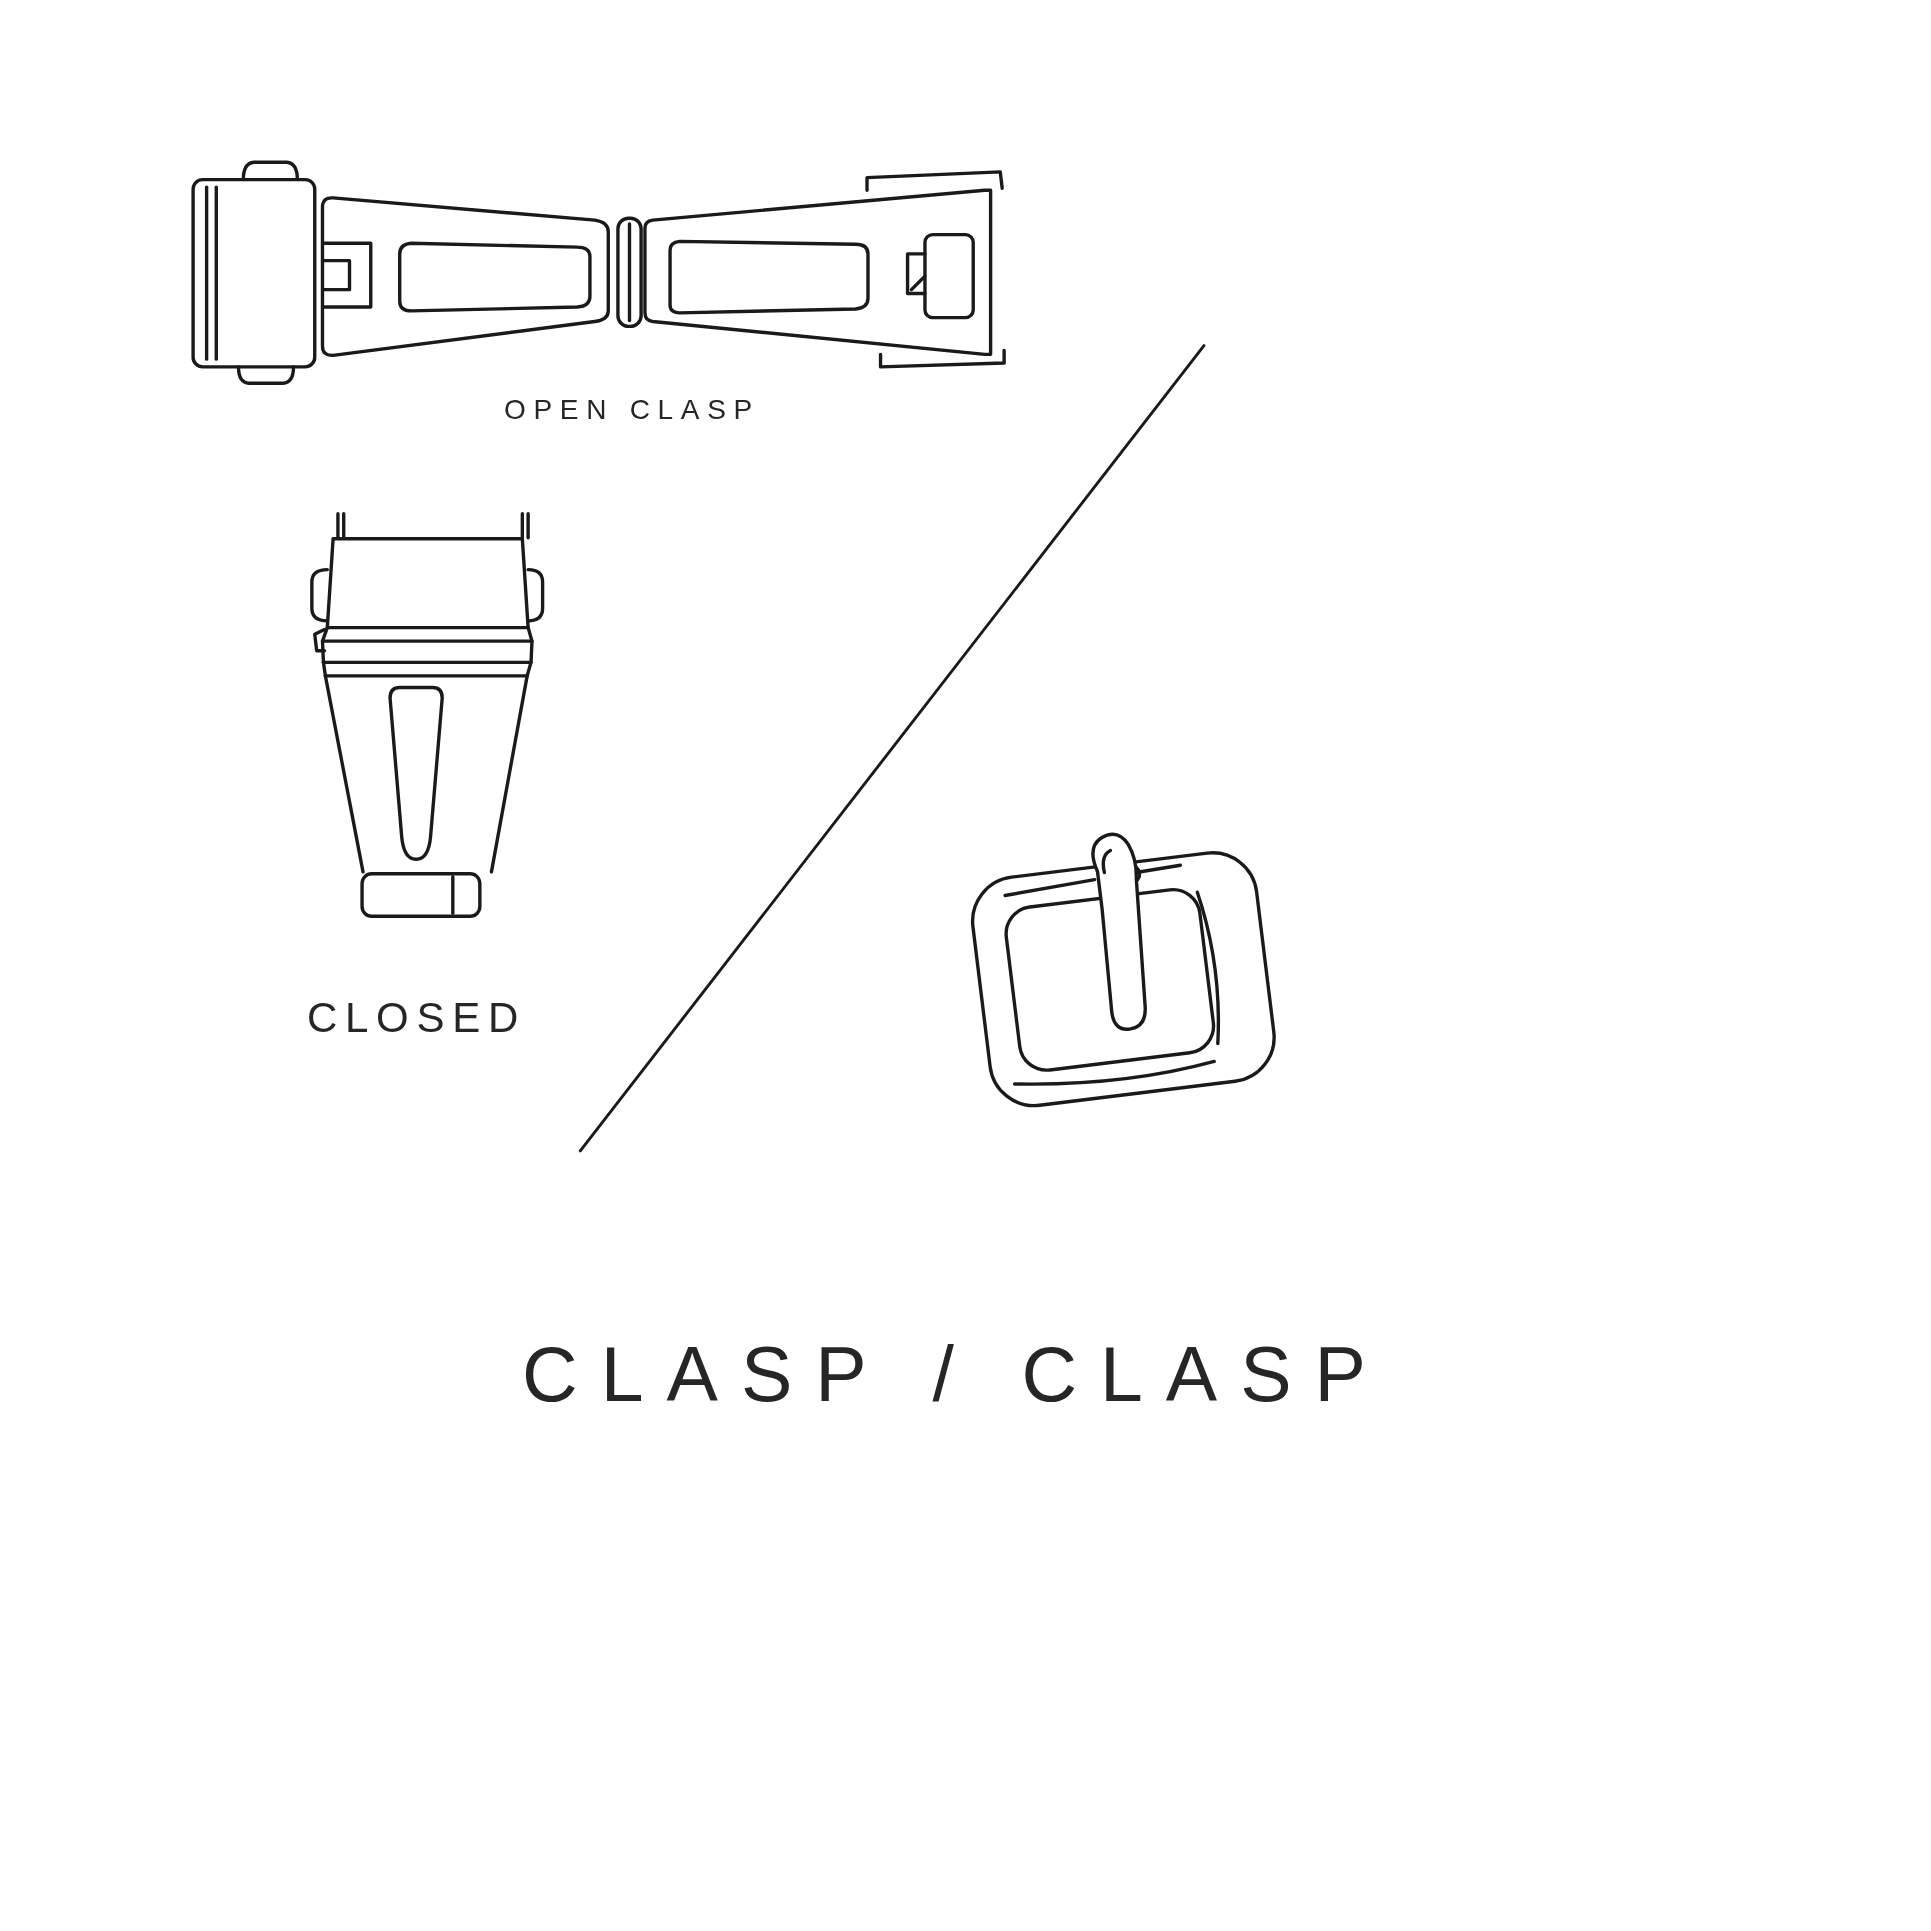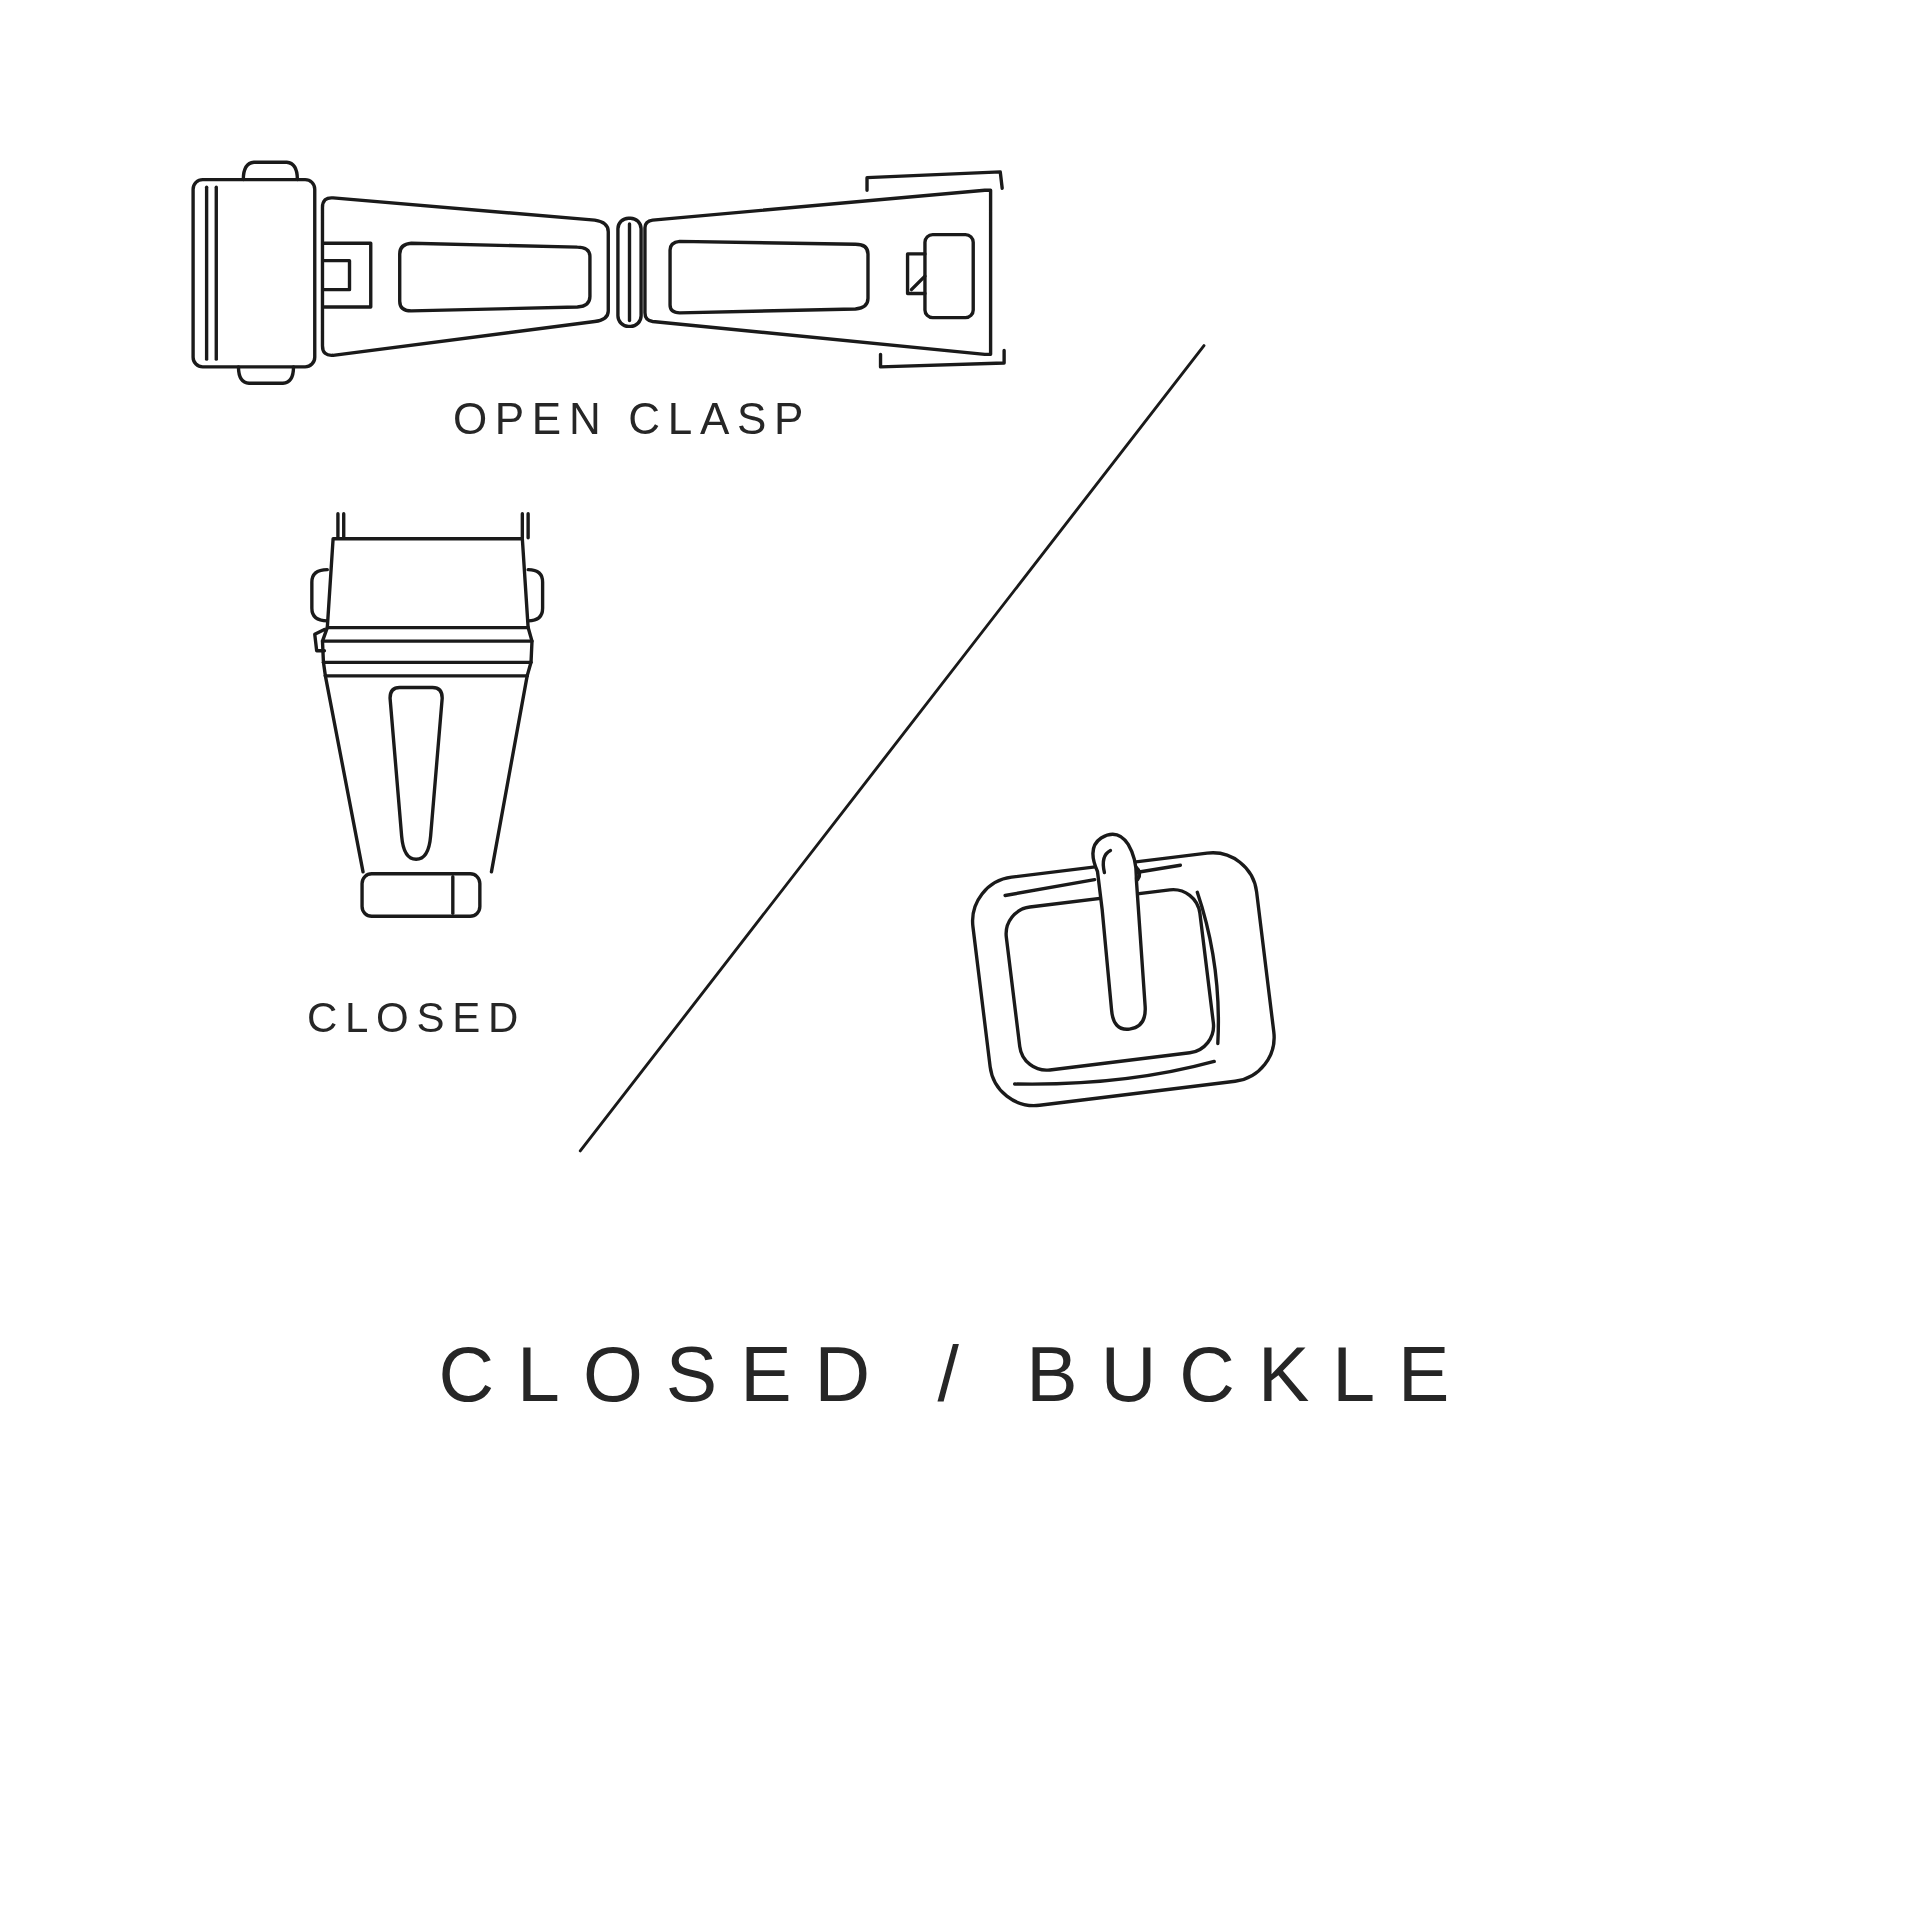--- a/index.html
+++ b/index.html
@@ -26,21 +26,21 @@
     position: absolute;
     color: #262626;
     font-weight: 500;
     text-align: center;
     white-space: nowrap;
   }
   .caption-open-clasp {
     left: 294px;
     top: 394px;
     width: 676px;
-    font-size: 44px;
+    font-size: 28px;
     letter-spacing: 7.7px;
   }
   .caption-closed {
     left: 127px;
     top: 994px;
     width: 579px;
     font-size: 42px;
     letter-spacing: 7.7px;
   }
   .caption-title {
@@ -134,16 +134,16 @@
 
       <path d="M 1150 900 Q 1142 874 1158 866 Q 1176 858 1185 876 Q 1192 892 1189 912 L 1182 1044 Q 1181 1066 1163 1066 Q 1146 1066 1147 1044 L 1150 940 Z" fill="#ffffff"></path>
       <path d="M 1157 902 Q 1155 884 1166 880"></path>
     </g>
   </svg>
 
   <div class="caption caption-open-clasp">OPEN CLASP</div>
 
   <div class="caption caption-closed">CLOSED</div>
 
-  <div class="caption caption-title">CLOSED / BUCKLE</div>
+  <div class="caption caption-title">CLASP / CLASP</div>
 
 </div>
 
 
 </body></html>

